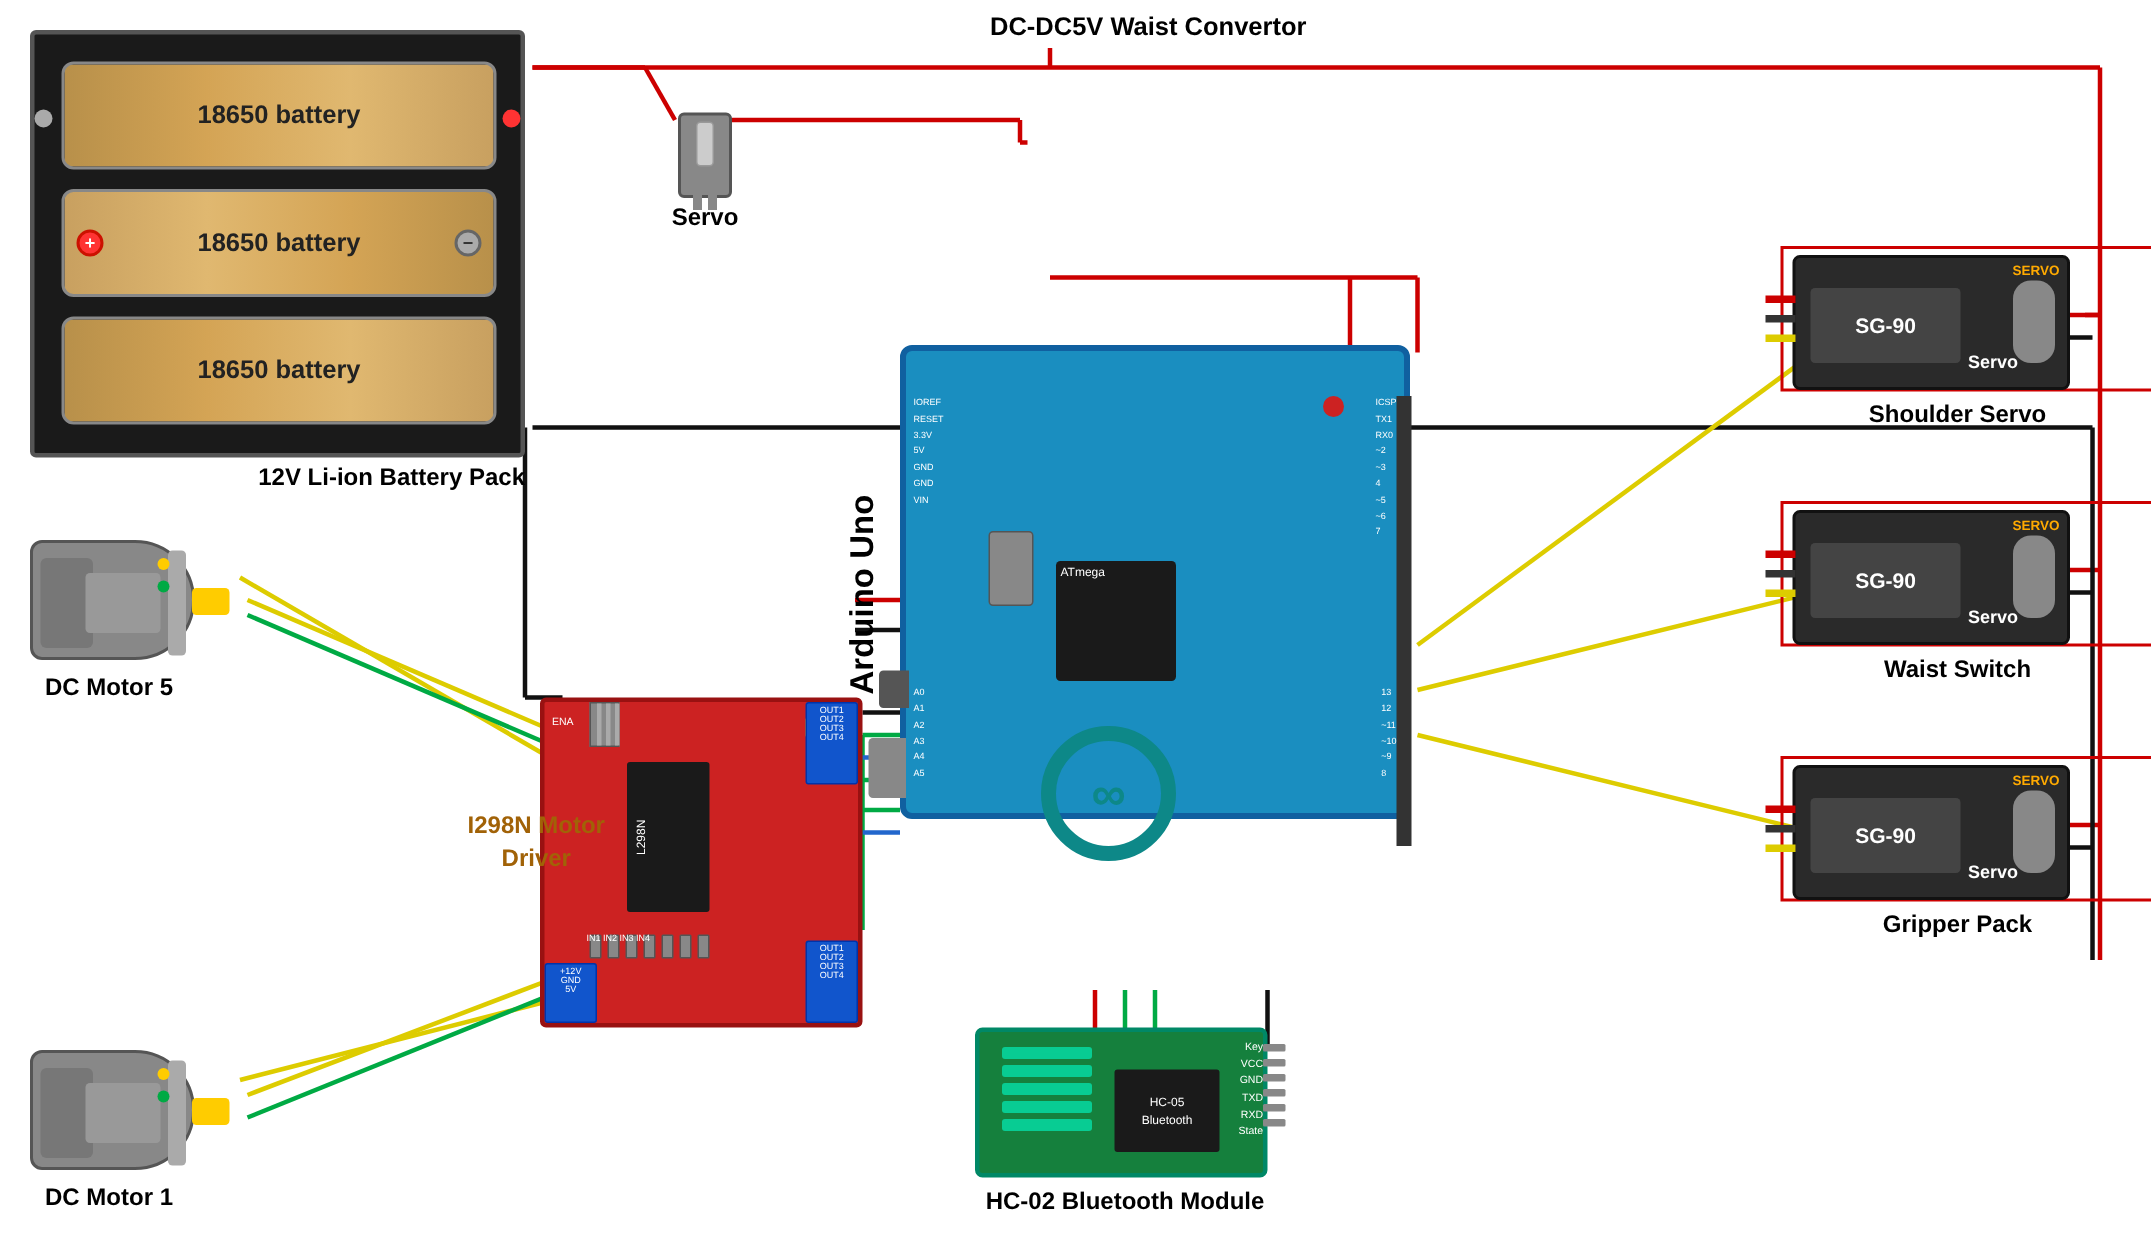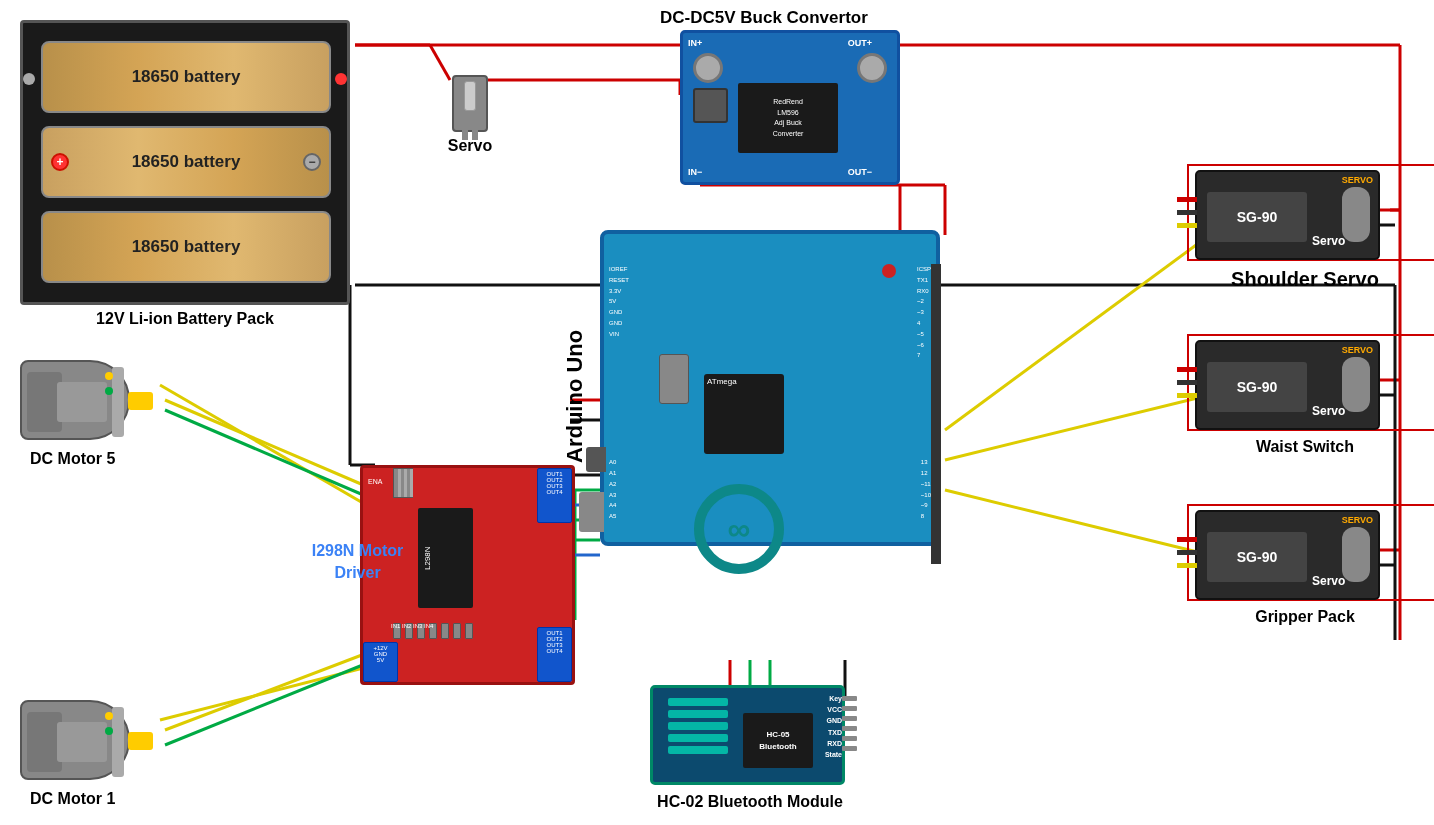--- a/index.html
+++ b/index.html
@@ -33,21 +33,21 @@
       background: #1a1a1a;
       border: 3px solid #555;
       border-radius: 4px;
     }
     .battery-pack-label {
       position: absolute;
       top: 310px; left: 20px;
       font-size: 16px;
       font-weight: bold;
       color: #000;
-      text-align: center;
+      text-align: right;
       width: 330px;
     }
 
     
     .switch-component {
       position: absolute;
       top: 75px; left: 430px;
       width: 80px;
       height: 80px;
       display: flex;
@@ -228,37 +228,21 @@
   <div class="switch-component">
     <div class="switch-body">
       <div class="switch-toggle"></div>
 
       <div style="position:absolute; bottom:-10px; left:8px; width:6px; height:12px; background:#888;"></div>
       <div style="position:absolute; bottom:-10px; right:8px; width:6px; height:12px; background:#888;"></div>
     </div>
     <div class="switch-label">Servo</div>
   </div>
 
-  <div class="buck-converter">
-
-    <div style="position:absolute; top:5px; left:5px; color:#fff; font-size:9px; font-weight:bold;">IN+</div>
-    <div style="position:absolute; top:5px; right:25px; color:#fff; font-size:9px; font-weight:bold;">OUT+</div>
-    <div style="position:absolute; bottom:5px; left:5px; color:#fff; font-size:9px; font-weight:bold;">IN−</div>
-    <div style="position:absolute; bottom:5px; right:25px; color:#fff; font-size:9px; font-weight:bold;">OUT−</div>
-
-    <div style="position:absolute; top:20px; left:10px; width:30px; height:30px; background:#aaa; border-radius:50%; border:3px solid #777;"></div>
-    <div style="position:absolute; top:20px; right:10px; width:30px; height:30px; background:#aaa; border-radius:50%; border:3px solid #777;"></div>
-
-    <div style="position:absolute; top:50px; left:55px; width:100px; height:70px; background:#1a1a1a; border-radius:2px; display:flex; align-items:center; justify-content:center;">
-      <div style="color:#fff; font-size:7px; text-align:center; line-height:1.5;">RedRend<br>LM596<br>Adj Buck<br>Converter</div>
-    </div>
-
-    <div style="position:absolute; top:55px; left:10px; width:35px; height:35px; background:#555; border-radius:3px; border:2px solid #333;"></div>
-  </div>
-  <div style="position:absolute; top:8px; left:660px; font-size:17px; font-weight:bold; color:#000;">DC-DC5V Buck Convertor</div>
+  <div style="position:absolute; top:8px; left:660px; font-size:17px; font-weight:bold; color:#000;">DC-DC5V Waist Convertor</div>
 
   <div class="arduino">
 
     <div style="position:absolute; bottom:10px; left:-25px; width:25px; height:40px; background:#888; border-radius:3px 0 0 3px;"></div>
 
     <div style="position:absolute; bottom:70px; left:-18px; width:20px; height:25px; background:#555; border-radius:3px 0 0 3px;"></div>
 
     <div style="position:absolute; top:30px; right:40px; width:14px; height:14px; background:#cc2222; border-radius:50%;"></div>
 
     <div style="position:absolute; top:120px; left:55px; width:30px; height:50px; background:#888; border-radius:3px; border:1px solid #555;"></div>
@@ -351,21 +335,21 @@
       <div style="width:8px; height:16px; background:#888; border:1px solid #555; border-radius:1px;"></div>
       <div style="width:8px; height:16px; background:#888; border:1px solid #555; border-radius:1px;"></div>
       <div style="width:8px; height:16px; background:#888; border:1px solid #555; border-radius:1px;"></div>
       <div style="width:8px; height:16px; background:#888; border:1px solid #555; border-radius:1px;"></div>
     </div>
 
     <div style="position:absolute; top:10px; left:5px; color:#fff; font-size:7px;">ENA</div>
 
     <div style="position:absolute; top:155px; left:28px; color:#fff; font-size:6px;">IN1 IN2 IN3 IN4</div>
   </div>
-  <div style="position:absolute; top:540px; left:275px; font-size:16px; font-weight:bold; color:#3b82f6; text-align:center; width:165px; line-height:1.4;">I298N Motor<br>Driver</div>
+  <div style="position:absolute; top:540px; left:275px; font-size:16px; font-weight:bold; color:#a16207; text-align:center; width:165px; line-height:1.4;">I298N Motor<br>Driver</div>
 
   <div style="position:absolute; top:360px; left:20px; width:140px; height:80px;">
     <div style="width:110px; height:80px; background:#888; border-radius:8px 40px 40px 8px; border:2px solid #555; position:relative; overflow:visible;">
 
       <div style="position:absolute; top:10px; left:5px; width:35px; height:60px; background:#777; border-radius:4px;"></div>
       <div style="position:absolute; top:20px; left:35px; width:50px; height:40px; background:#999; border-radius:3px;"></div>
       <div style="position:absolute; top:5px; left:90px; width:12px; height:70px; background:#aaa; border-radius:3px;"></div>
 
       <div style="position:absolute; top:30px; right:-25px; width:25px; height:18px; background:#ffcc00; border-radius:3px;"></div>
 
@@ -380,21 +364,21 @@
       <div style="position:absolute; top:10px; left:5px; width:35px; height:60px; background:#777; border-radius:4px;"></div>
       <div style="position:absolute; top:20px; left:35px; width:50px; height:40px; background:#999; border-radius:3px;"></div>
       <div style="position:absolute; top:5px; left:90px; width:12px; height:70px; background:#aaa; border-radius:3px;"></div>
       <div style="position:absolute; top:30px; right:-25px; width:25px; height:18px; background:#ffcc00; border-radius:3px;"></div>
       <div style="position:absolute; top:10px; right:15px; width:8px; height:8px; background:#ffcc00; border-radius:50%;"></div>
       <div style="position:absolute; top:25px; right:15px; width:8px; height:8px; background:#00aa44; border-radius:50%;"></div>
     </div>
   </div>
   <div style="position:absolute; top:790px; left:30px; font-size:16px; font-weight:bold; color:#000;">DC Motor 1</div>
 
-  <div style="position:absolute; top:685px; left:650px; width:195px; height:100px; background:#0c4a6e; border:3px solid #008866; border-radius:5px;font-weight:bold;">
+  <div style="position:absolute; top:685px; left:650px; width:195px; height:100px; background:#15803d; border:3px solid #008866; border-radius:5px;">
 
     <div style="position:absolute; top:10px; left:15px; width:60px; height:60px; display:flex; flex-direction:column; gap:4px; opacity:0.6;">
       <div style="height:8px; background:#00ffcc; border-radius:2px;"></div>
       <div style="height:8px; background:#00ffcc; border-radius:2px;"></div>
       <div style="height:8px; background:#00ffcc; border-radius:2px;"></div>
       <div style="height:8px; background:#00ffcc; border-radius:2px;"></div>
       <div style="height:8px; background:#00ffcc; border-radius:2px;"></div>
     </div>
 
     <div style="position:absolute; top:25px; left:90px; width:70px; height:55px; background:#1a1a1a; border-radius:2px; display:flex; align-items:center; justify-content:center;">
@@ -426,21 +410,21 @@
     <div style="position:absolute; top:20px; left:10px; width:100px; height:50px; background:#444; border-radius:3px; display:flex; align-items:center; justify-content:center;">
       <div style="color:#fff; font-size:14px; font-weight:bold; text-align:center; line-height:1.2;">SG-90</div>
     </div>
     <div style="position:absolute; bottom:10px; left:115px; color:#fff; font-size:12px; font-weight:bold;">Servo</div>
     <div style="position:absolute; top:15px; right:8px; width:28px; height:55px; background:#888; border-radius:12px;"></div>
 
     <div style="position:absolute; top:25px; left:-20px; width:20px; height:5px; background:#cc0000;"></div>
     <div style="position:absolute; top:38px; left:-20px; width:20px; height:5px; background:#333;"></div>
     <div style="position:absolute; top:51px; left:-20px; width:20px; height:5px; background:#ddcc00;"></div>
   </div>
-  <div style="position:absolute; top:268px; left:1185px; font-size:20px; font-weight:bold; color:#000; text-align:center; width:240px;">Shoulder Servo</div>
+  <div style="position:absolute; top:268px; left:1185px; font-size:16px; font-weight:bold; color:#000; text-align:center; width:240px;">Shoulder Servo</div>
 
   <div style="position:absolute; top:340px; left:1195px; width:185px; height:90px; background:#2a2a2a; border:2px solid #111; border-radius:5px;">
     <div style="position:absolute; top:3px; right:5px; font-size:9px; color:#ffaa00; font-weight:bold;">SERVO</div>
     <div style="position:absolute; top:20px; left:10px; width:100px; height:50px; background:#444; border-radius:3px; display:flex; align-items:center; justify-content:center;">
       <div style="color:#fff; font-size:14px; font-weight:bold; text-align:center; line-height:1.2;">SG-90</div>
     </div>
     <div style="position:absolute; bottom:10px; left:115px; color:#fff; font-size:12px; font-weight:bold;">Servo</div>
     <div style="position:absolute; top:15px; right:8px; width:28px; height:55px; background:#888; border-radius:12px;"></div>
     <div style="position:absolute; top:25px; left:-20px; width:20px; height:5px; background:#cc0000;"></div>
     <div style="position:absolute; top:38px; left:-20px; width:20px; height:5px; background:#333;"></div>

